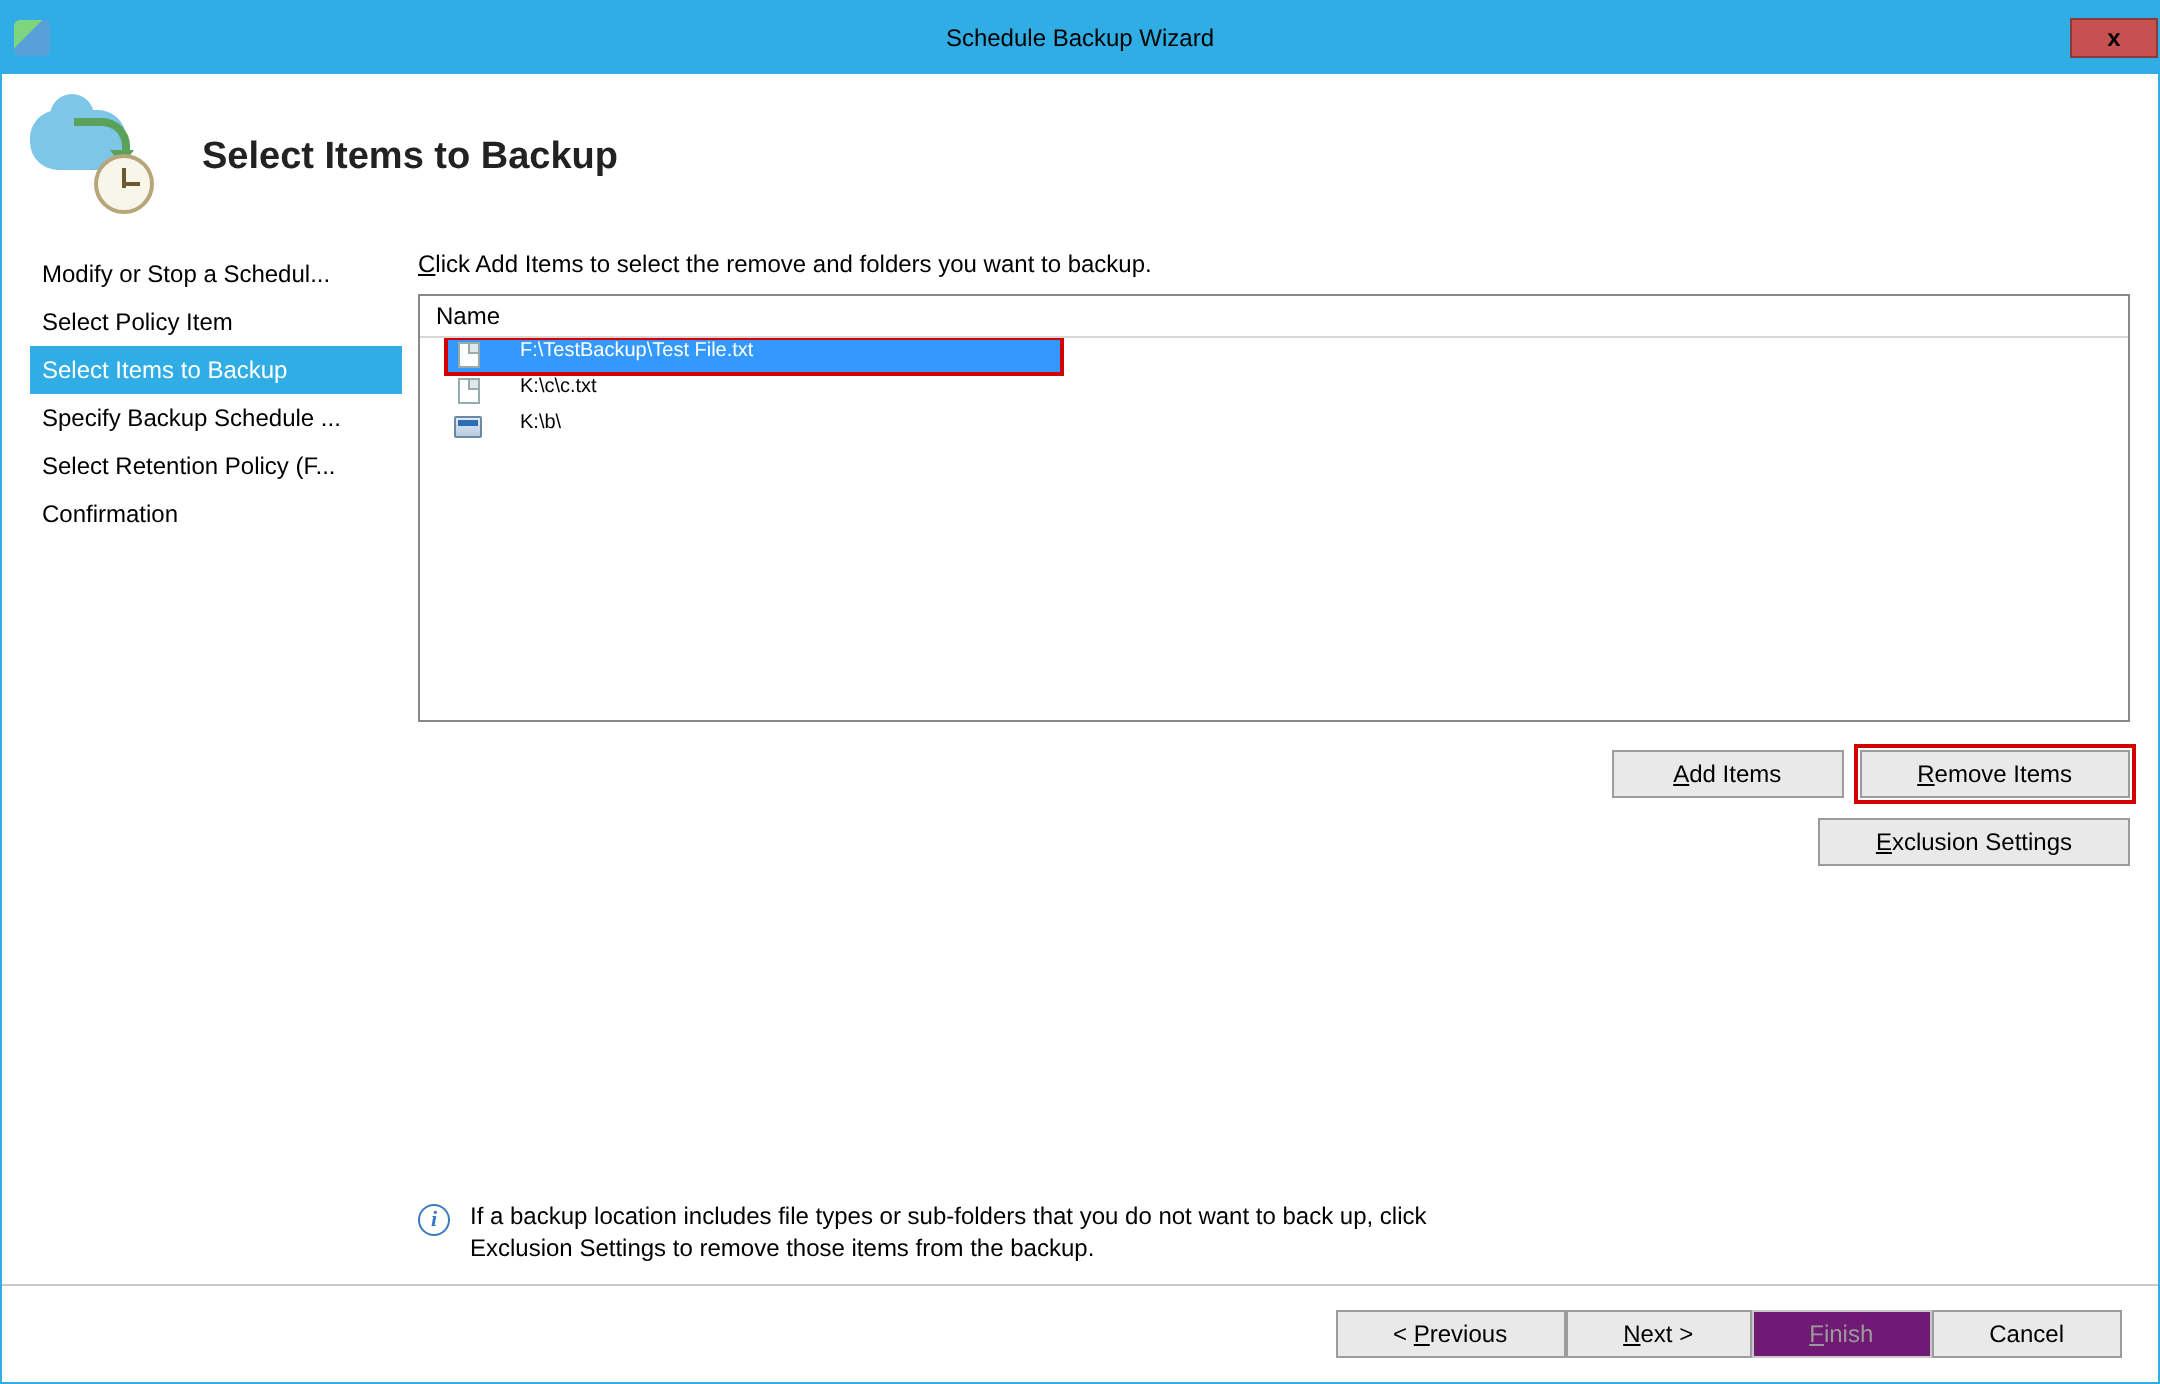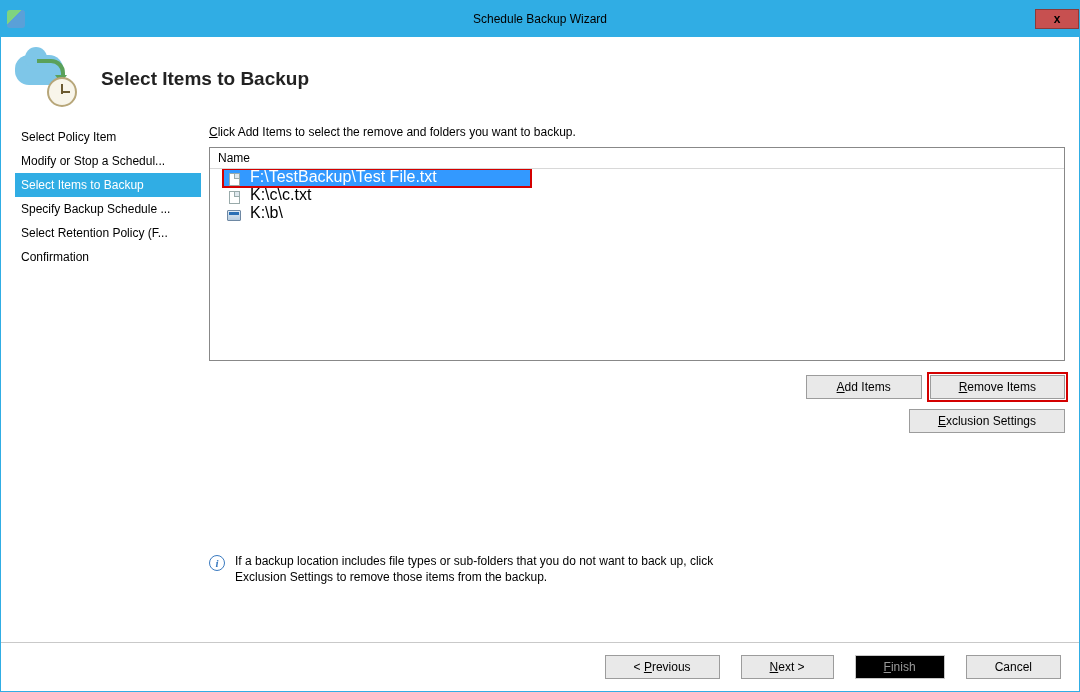--- a/index.html
+++ b/index.html
@@ -180,24 +180,24 @@
     font-size: 12px;
     border-bottom: 1px solid #d8d8d8;
     background: #fff;
   }
   .list-body {
     flex: 1;
     overflow: auto;
   }
   .list-row {
     display: flex;
-    align-items: flex-end;
+    align-items: flex-start;
     padding: 1px 0 1px 16px;
-    font-size: 16px;
-    gap: 8px;
+    font-size: 10px;
+    gap: 18px;
     height: 18px;
   }
   .list-row.selected {
     position: relative;
   }
   .list-row.selected .sel-bg {
     position: absolute;
     left: 14px;
     top: 0;
     bottom: 0;
@@ -276,21 +276,21 @@
     justify-content: center;
     cursor: default;
   }
   .btn.highlight {
     outline: 2px solid #d40000;
     outline-offset: 1px;
   }
   .btn.disabled {
     color: #9a9a9a;
     border-color: #c8c8c8;
-    background: #000000;
+    background: #701a75;
   }
   .info-row {
     display: flex;
     gap: 10px;
     margin-top: auto;
     padding: 10px 0 10px 0;
     align-items: flex-start;
   }
   .info-icon {
     width: 16px; height: 16px;
@@ -310,22 +310,21 @@
   .info-text {
     font-size: 12px;
     line-height: 1.35;
     max-width: 480px;
   }
   .footer {
     border-top: 1px solid #c9c9c9;
     padding: 12px 18px;
     display: flex;
     justify-content: flex-end;
-    gap: 21px;
-    margin-top: 47px;
+    gap: 0;
   }
   .footer .btn { min-width: 86px; }
   .mn { text-decoration: underline; }
 </style>
 </head>
 <body>
 
 <div class="window">
 
   <div class="titlebar">
@@ -343,22 +342,22 @@
         <div class="cloud"></div>
         <div class="arrow-swoosh"></div>
         <div class="clock"></div>
       </div>
       <div class="page-title">Select Items to Backup</div>
     </div>
 
     <div class="body-row">
 
       <div class="sidebar">
+        <div class="side-item">Modify or Stop a Schedul...</div>
         <div class="side-item">Select Policy Item</div>
-        <div class="side-item">Modify or Stop a Schedul...</div>
         <div class="side-item active">Select Items to Backup</div>
         <div class="side-item">Specify Backup Schedule ...</div>
         <div class="side-item">Select Retention Policy (F...</div>
         <div class="side-item">Confirmation</div>
       </div>
 
       <div class="main">
 
         <div class="instruction">
           <span class="u">C</span><span>lick Add Items to select the remove and folders you want to backup.</span>

